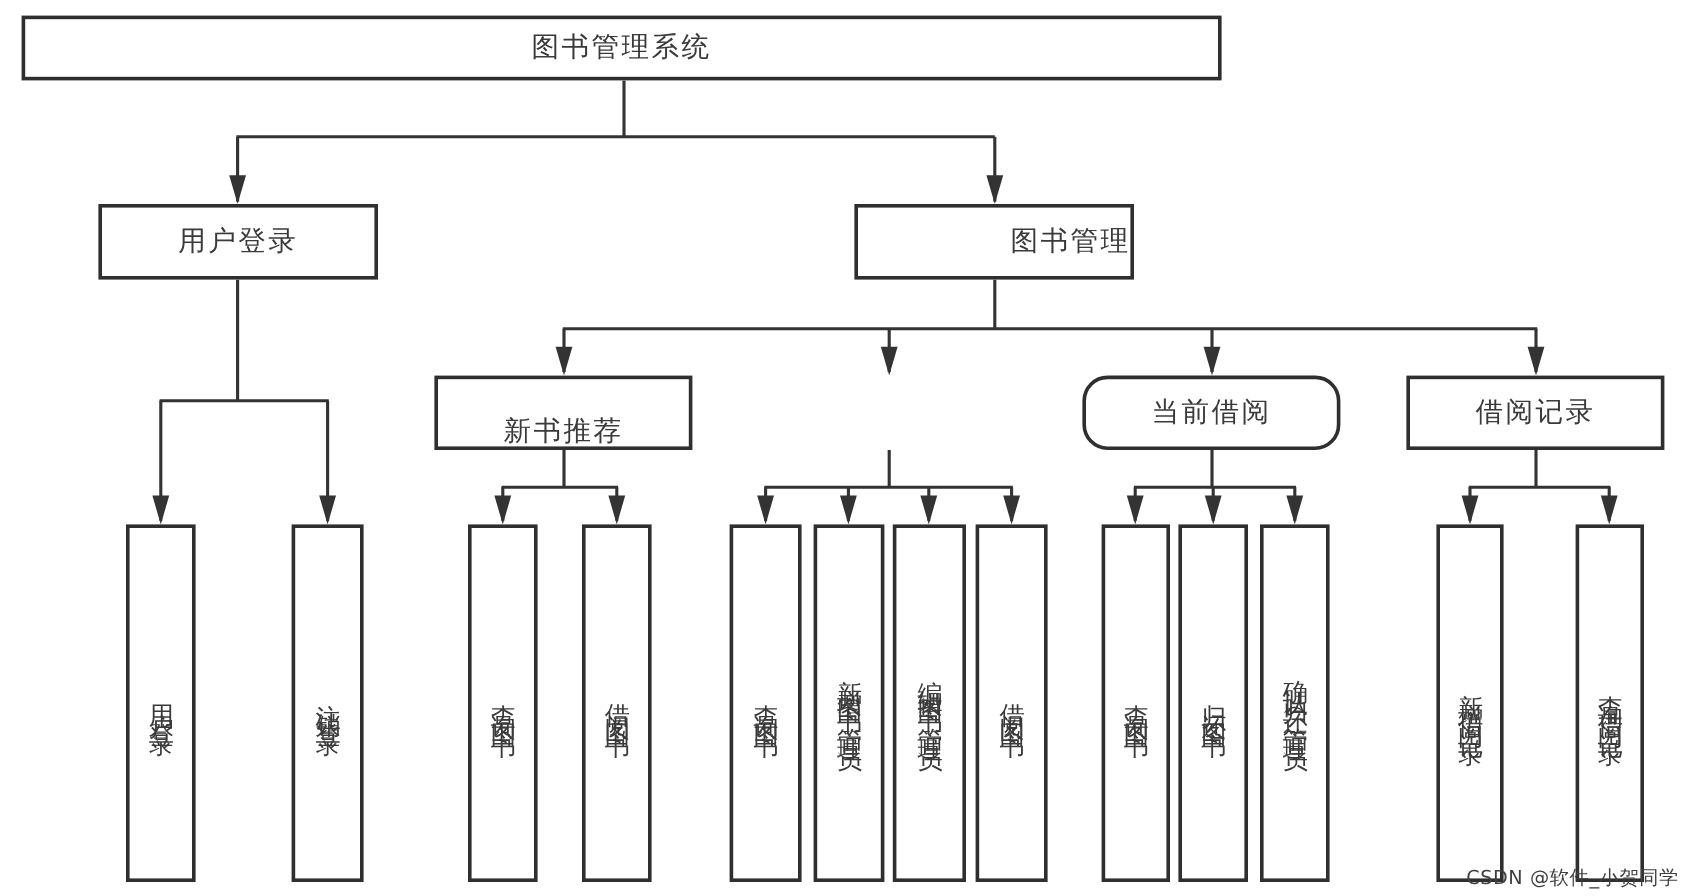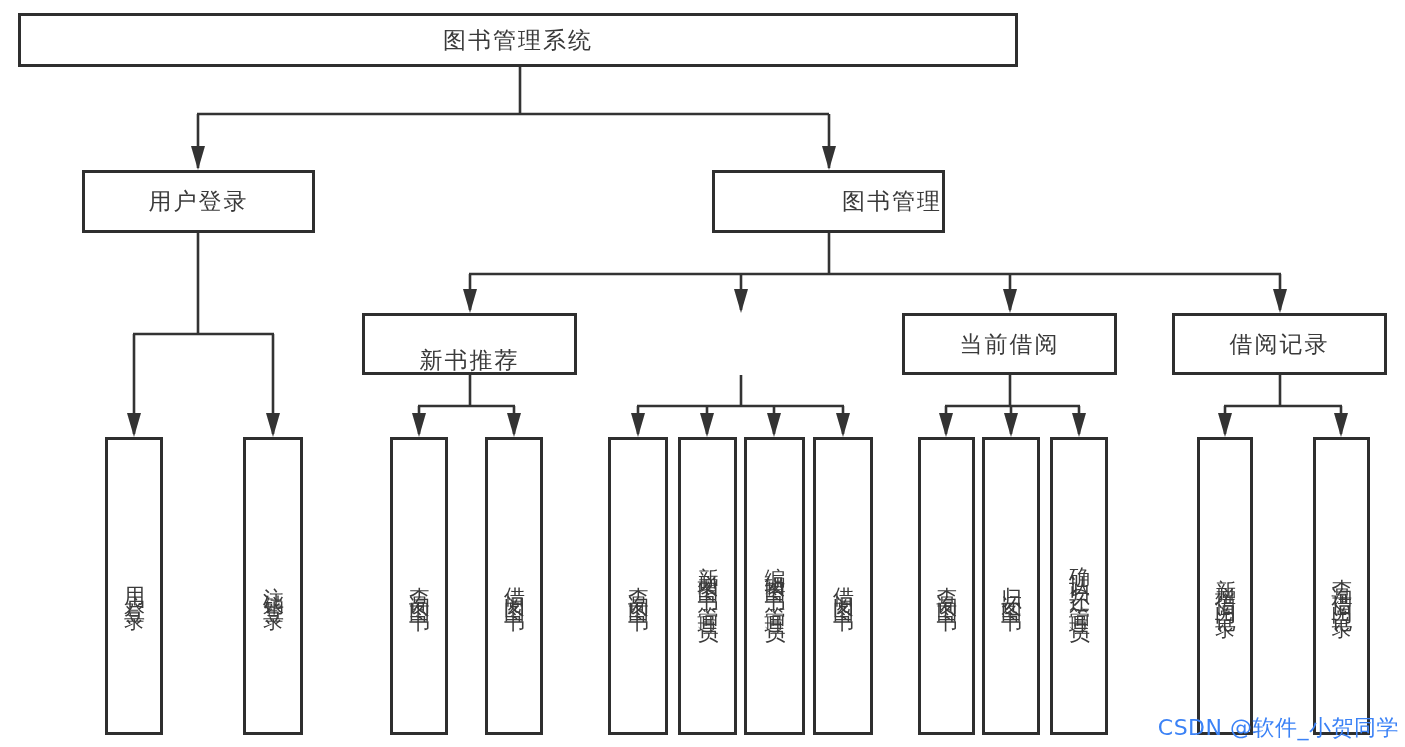--- a/index.html
+++ b/index.html
@@ -48,22 +48,22 @@
     text-orientation: upright;
     font-size: 21px;
     letter-spacing: 8px;
     white-space: normal;
     line-height: 1;
   }
   .watermark {
     position: absolute;
     right: 6px;
     bottom: 4px;
-    font-size: 22px;
-    color: #3b82f6;
+    font-size: 16px;
+    color: #404040;
     letter-spacing: 0.5px;
     white-space: nowrap;
   }
 </style>
 </head>
 <body>
 
 <div class="canvas">
 
   <svg class="connectors" viewBox="0 0 1405 747" xmlns="http://www.w3.org/2000/svg">
@@ -157,21 +157,21 @@
   <div class="node" style="left:82px; top:170px; width:233px; height:63px;">
     <span class="lbl">用户登录</span>
   </div>
   <div class="node" style="left:712px; top:170px; width:233px; height:63px;justify-content:flex-end;">
     <span class="lbl">图书管理</span>
   </div>
 
   <div class="node" style="left:362px; top:313px; width:215px; height:62px;align-items:flex-end;">
     <span class="lbl">新书推荐</span>
   </div>
-  <div class="node" style="left:902px; top:313px; width:215px; height:62px;">
+  <div class="node" style="left:902px; top:313px; width:215px; height:62px;border-radius:21px;">
     <span class="lbl">当前借阅</span>
   </div>
   <div class="node" style="left:1172px; top:313px; width:215px; height:62px;">
     <span class="lbl">借阅记录</span>
   </div>
 
   <div class="node leaf" style="left:105px; top:437px; width:58px; height:298px;">
     <span class="lbl">用户登录</span>
   </div>
   <div class="node leaf" style="left:243px; top:437px; width:60px; height:298px;">

